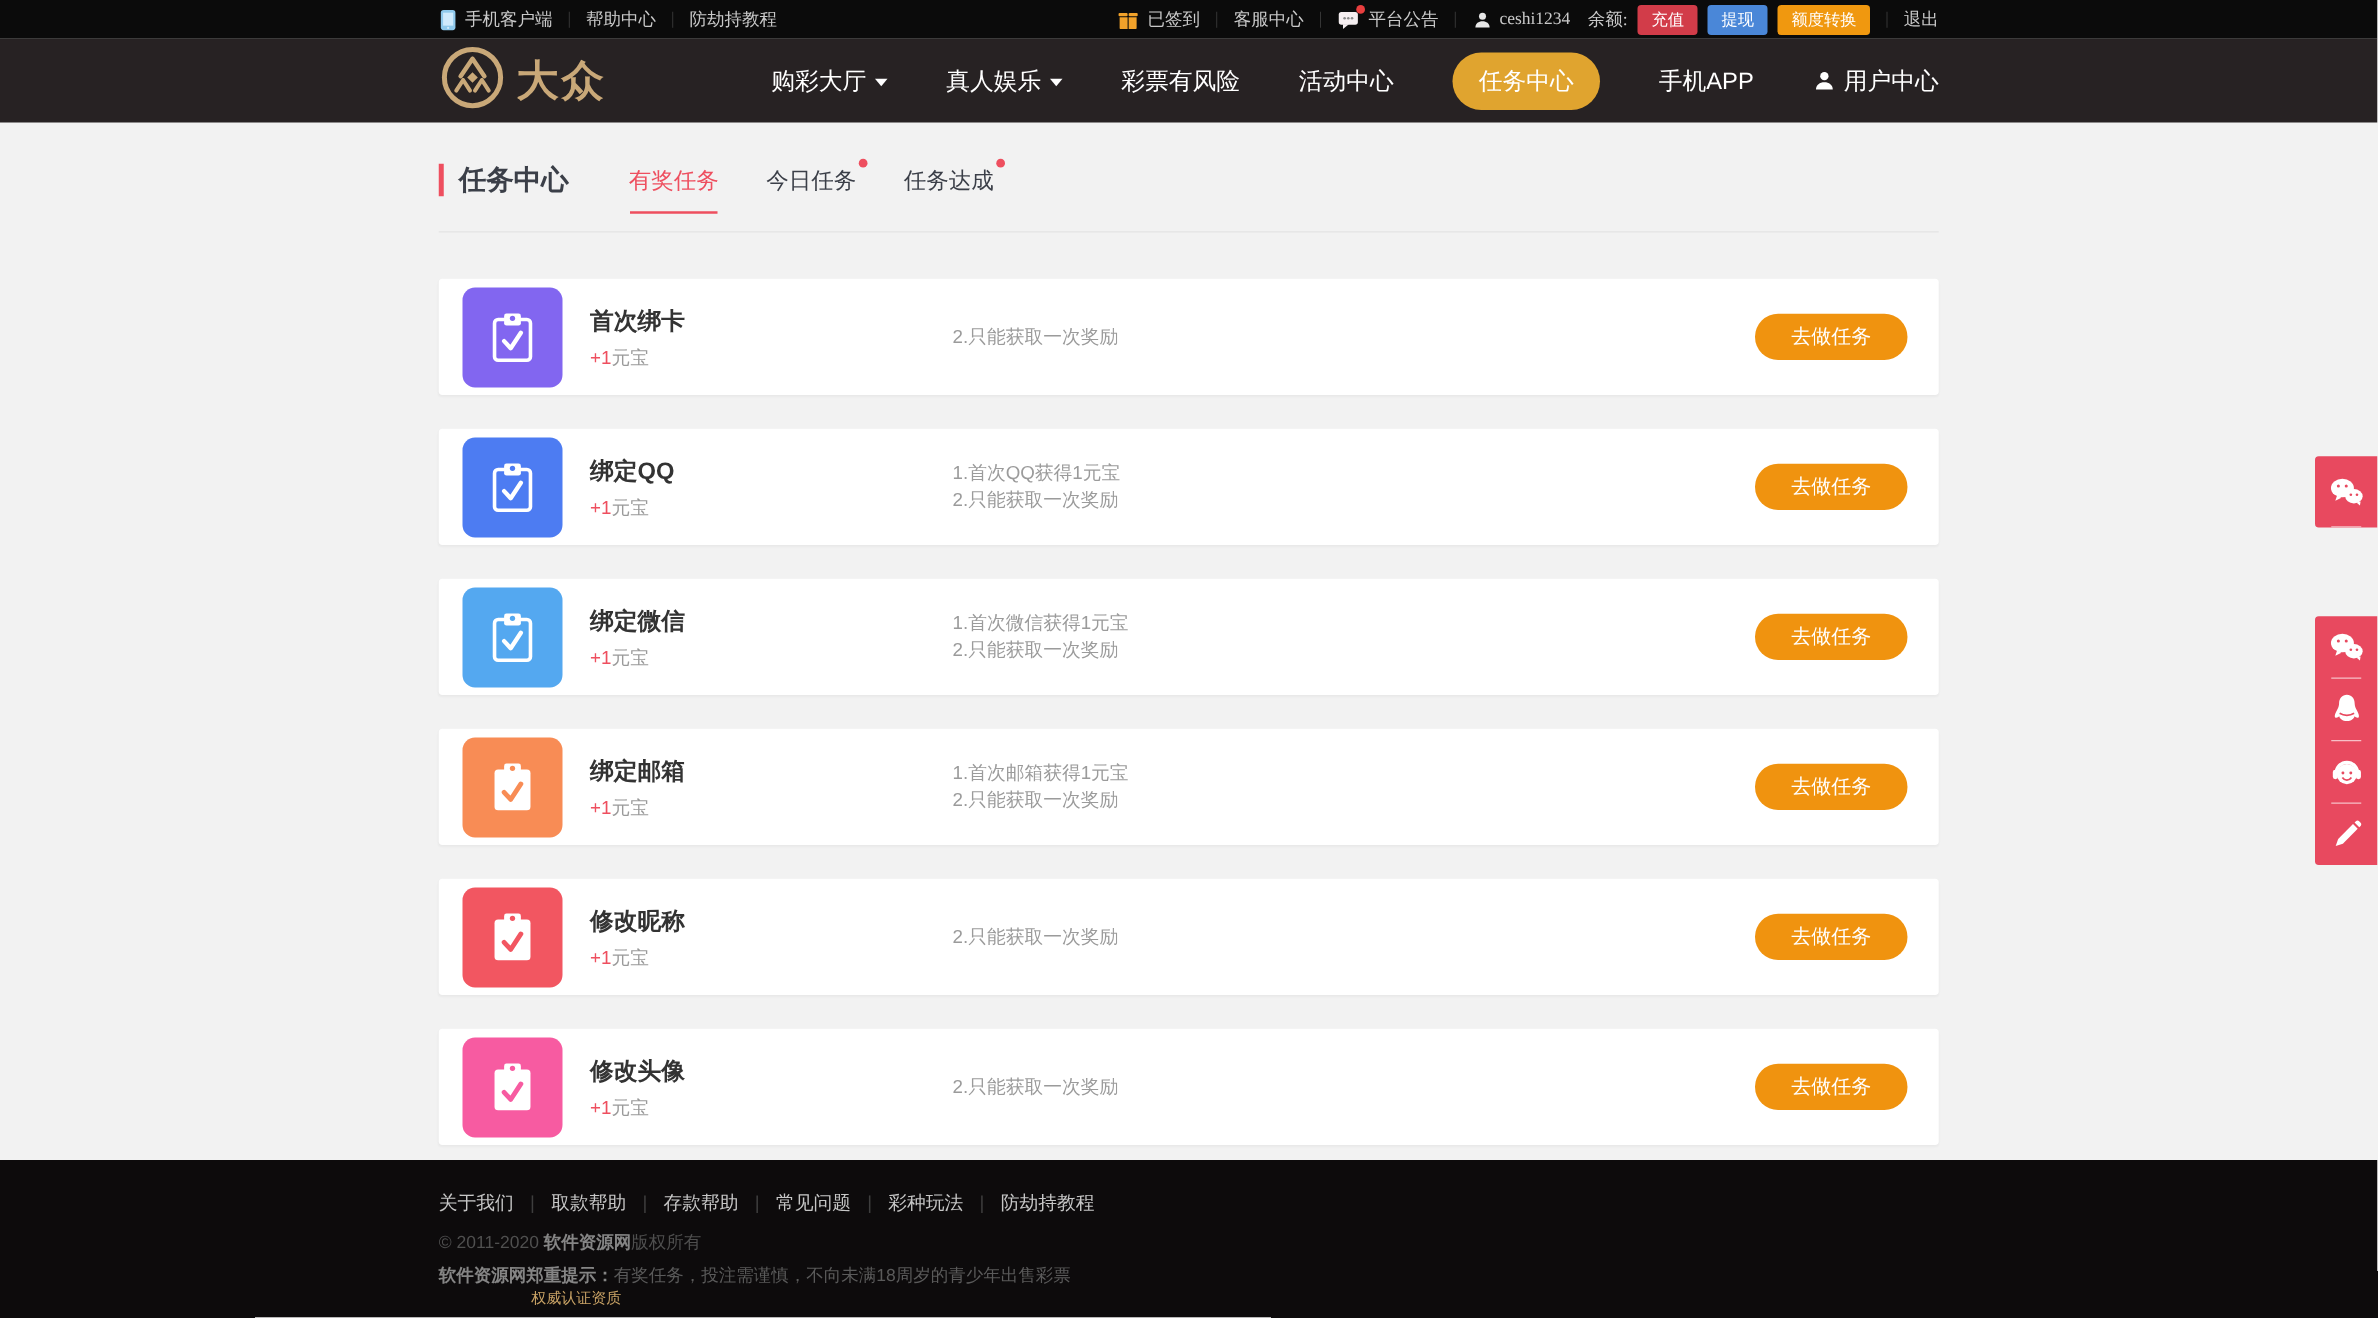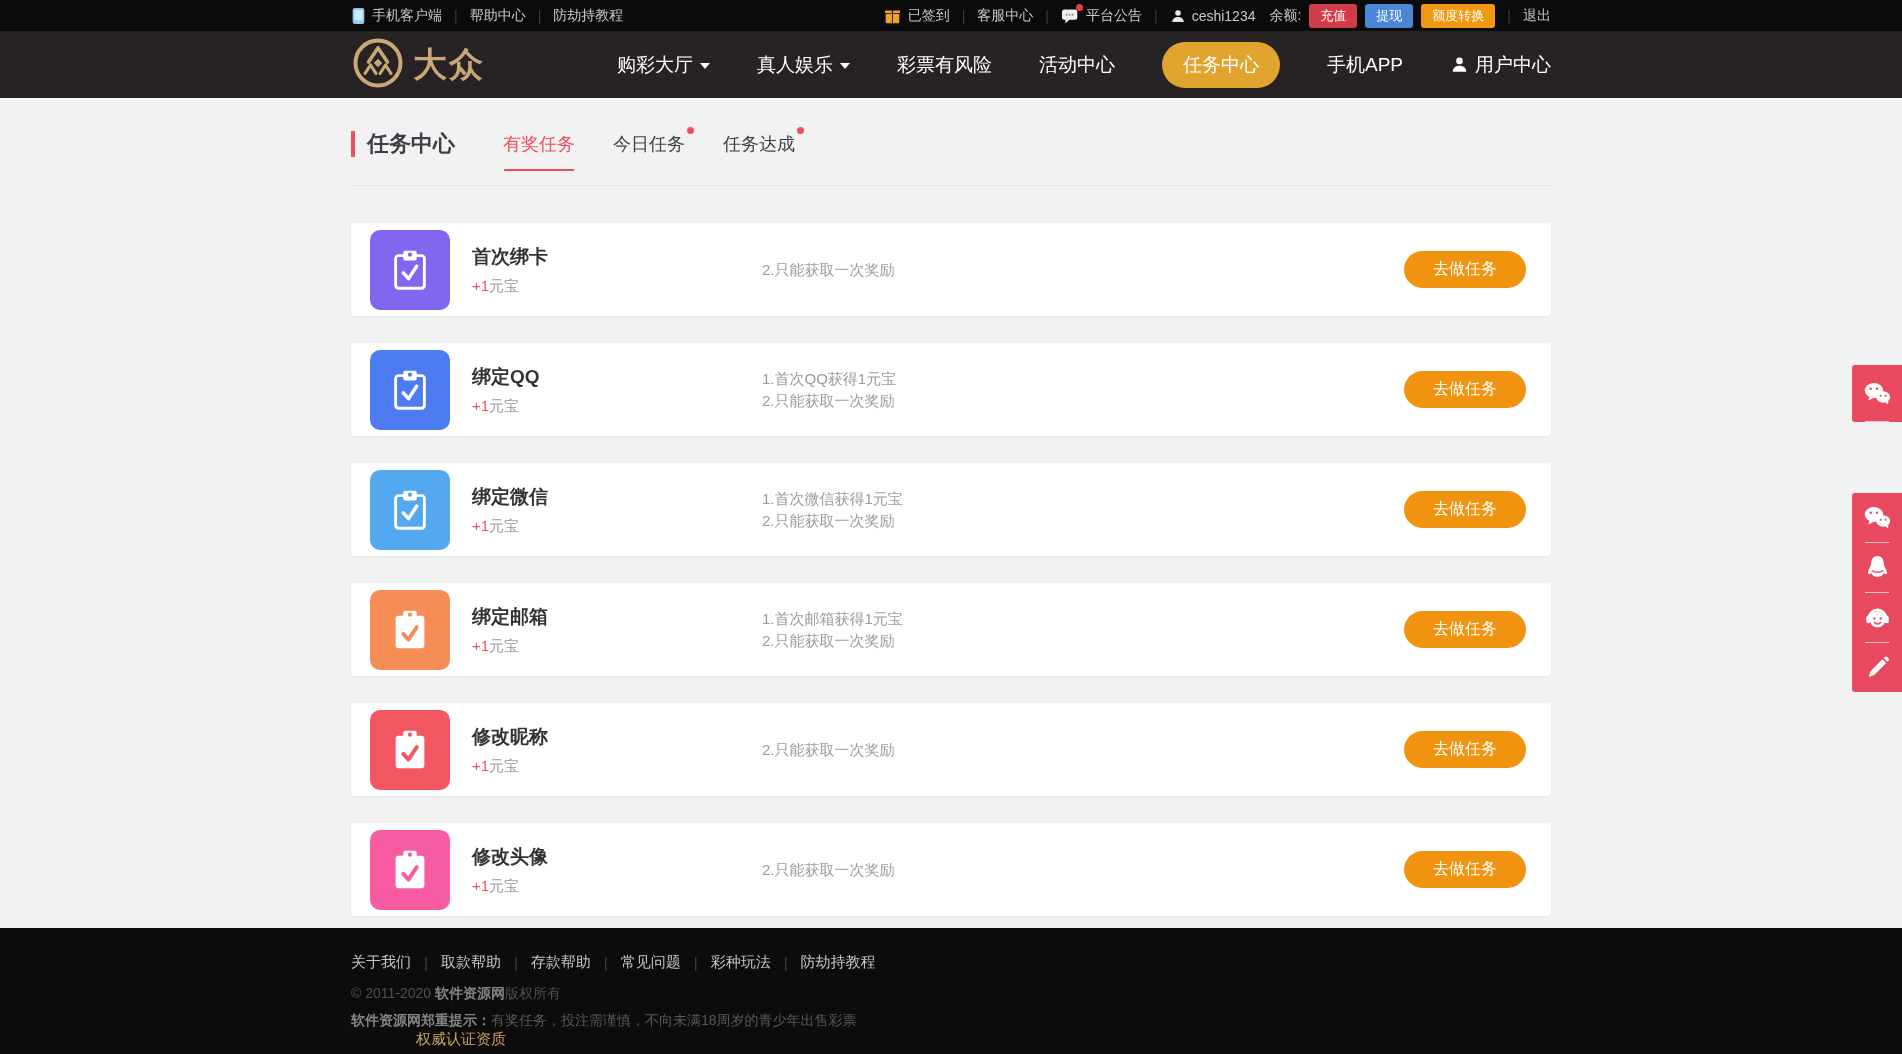--- a/index.html
+++ b/index.html
@@ -5,21 +5,21 @@
   * { margin:0; padding:0; box-sizing:border-box; }
   body {
     width:1902px; height:1054px; position:relative; overflow:hidden;
     font-family:"Liberation Sans","DejaVu Sans",sans-serif;
     background:#f2f2f2;
   }
   .container { width:1200px; margin:0 auto; }
 
   
   .topbar { height:31px; background:#0b0b0b; }
-  .topbar .container { height:31px; display:flex; align-items:center; font-size:14px; color:#c9c9c9; }
+  .topbar .container { height:31px; display:flex; align-items:center; font-size:14px; color:#c9c9c9;font-family:Liberation Serif, serif; }
   .topbar a { color:#c9c9c9; text-decoration:none; cursor:pointer; }
   .tb-sep { color:#3c3c3c; margin:0 12px; }
   .tb-left, .tb-right { display:flex; align-items:center; }
   .tb-right { margin-left:auto; }
   .tb-icon { display:inline-flex; align-items:center; margin-right:6px; }
   .tb-btn { border:none; color:#fff; font-size:13px; padding:3px 11px; border-radius:3px; cursor:pointer; margin-left:8px; font-family:inherit; }
   .tb-btn.recharge { background:#d23c49; }
   .tb-btn.withdraw { background:#4a87d8; }
   .tb-btn.transfer { background:#f0980f; }
   .balance-label { margin-left:14px; color:#c9c9c9; }
@@ -72,21 +72,21 @@
   .footer { height:126px; background:#0d0b0c; }
   .footer .container { padding-top:25px; display:flex;flex-direction:column; }
   .footer-left { flex:1; }
   .footer-links { display:flex; align-items:center; font-size:15px; color:#c6c6c6; }
   .footer-links a { color:#c6c6c6; text-decoration:none; cursor:pointer; }
   .f-sep { color:#3e3e3e; margin:0 13px; }
   .copyright { margin-top:13px; font-size:14px; color:#4f4f4f; }
   .copyright b, .disclaimer b { color:#858585; }
   .disclaimer { margin-top:9px; font-size:14px; color:#5a5a5a; }
   .footer-right { width:220px; text-align:center; }
-  .cert-title { font-size:15px; color:#c8a265; margin-bottom:12px; }
+  .cert-title { font-size:12px; color:#c8a265; margin-bottom:12px; }
   .cert-logos { display:flex; align-items:center; justify-content:flex-end; gap:13px; }
   .gli-text { color:#c2410c; font-size:25px; font-weight:bold; letter-spacing:-1px; }
   .gli-text .gli2 { font-weight:normal; font-size:22px; letter-spacing:0; }
 </style>
 </head>
 <body>
 
 <div class="topbar">
   <div class="container">
     <div class="tb-left">

